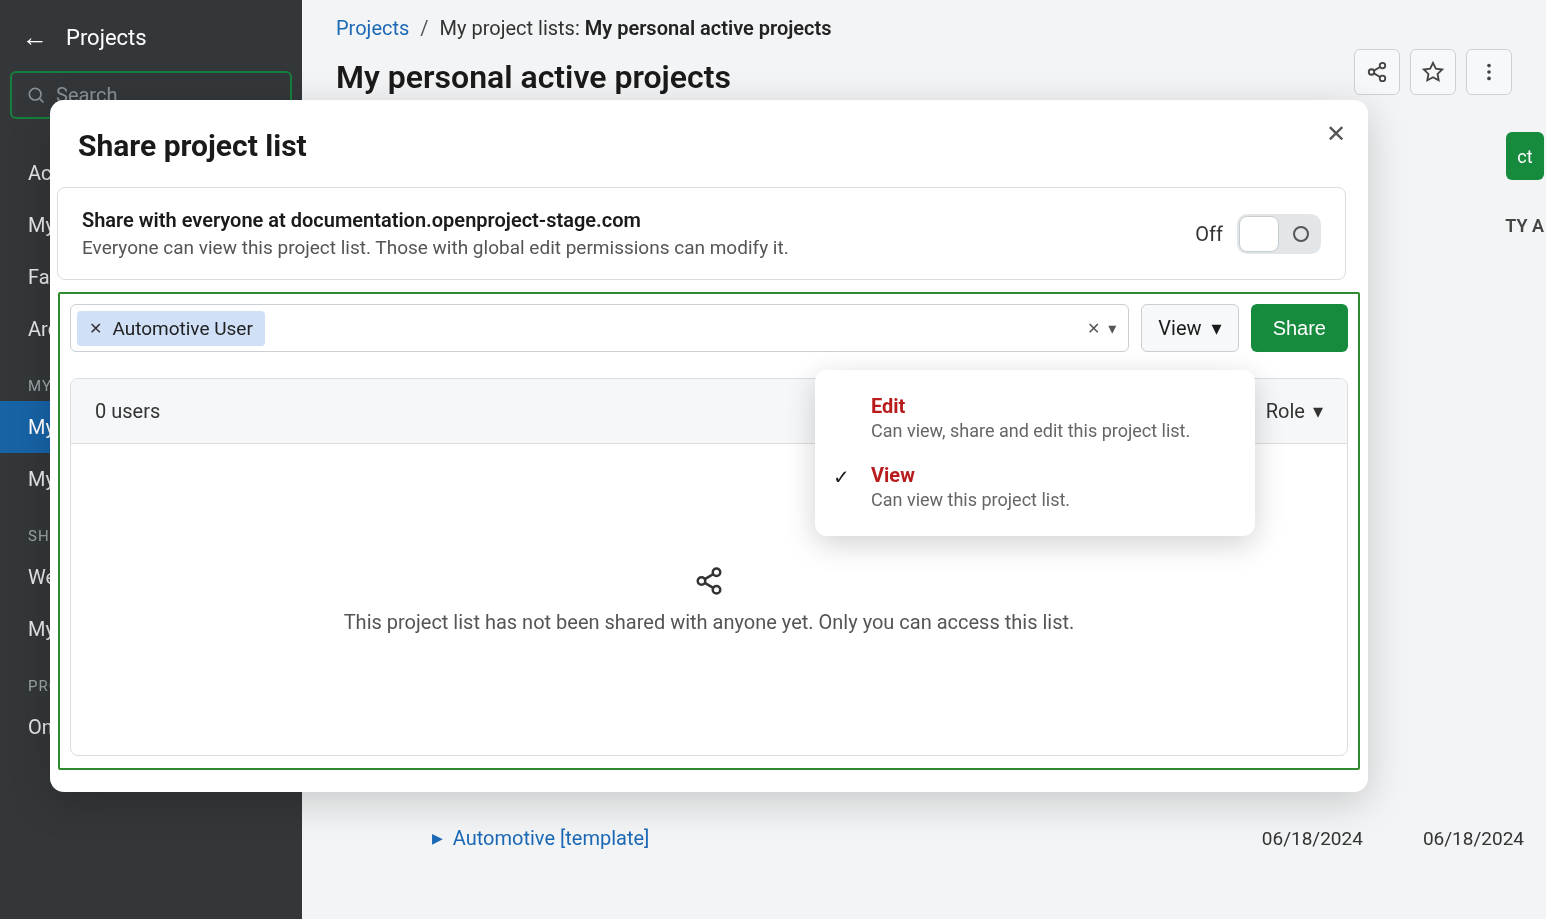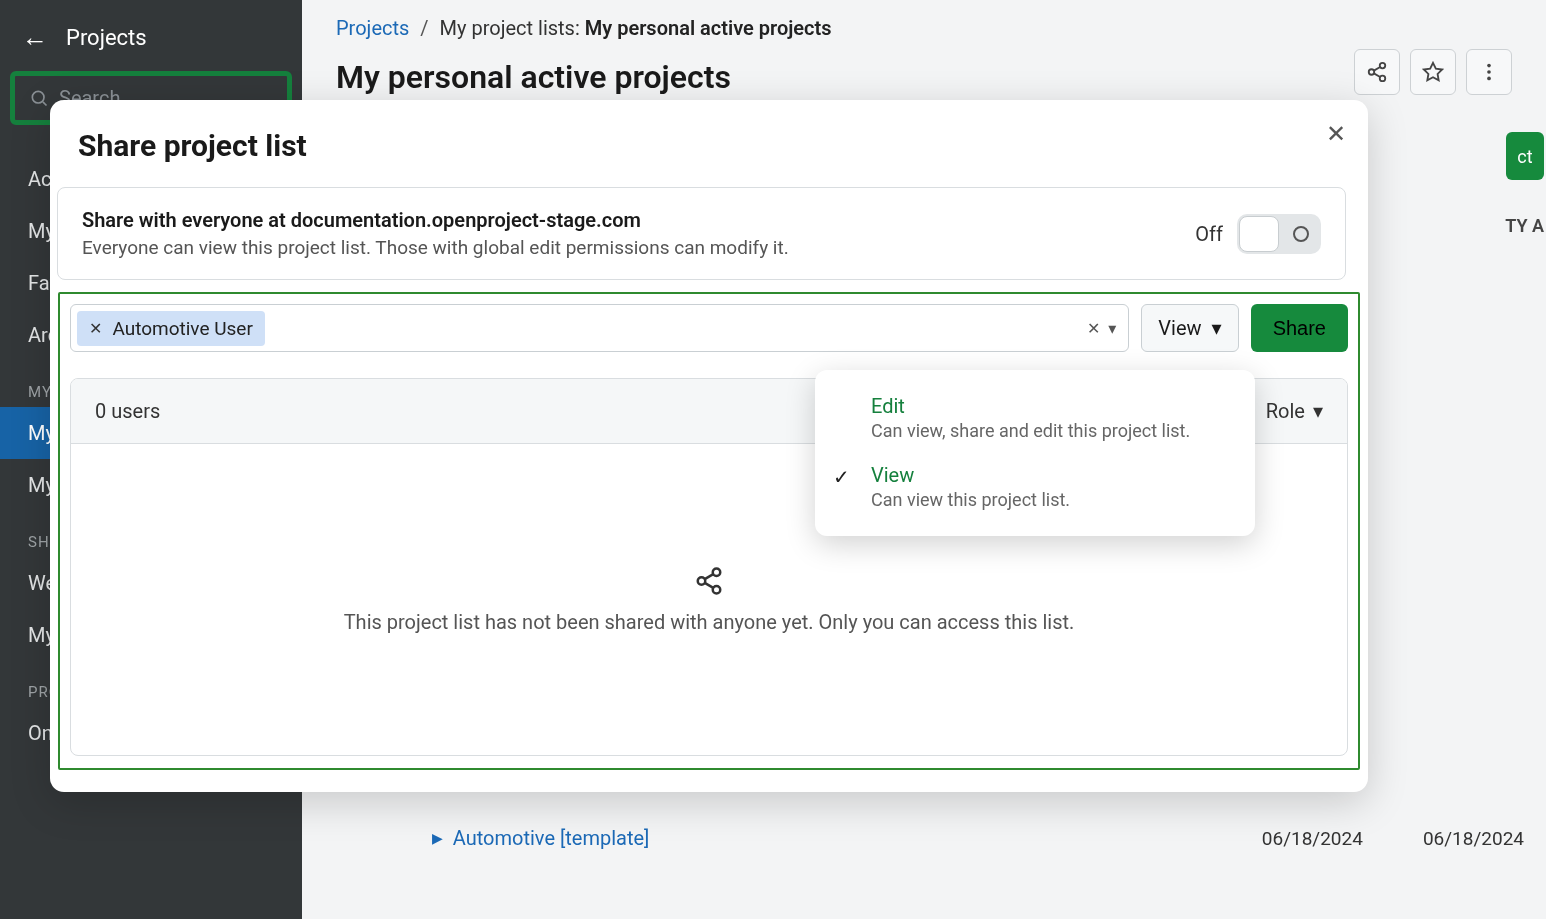--- a/index.html
+++ b/index.html
@@ -4,21 +4,21 @@
 <style>
   * { box-sizing: border-box; }
   html, body { margin: 0; padding: 0; font-family: -apple-system, BlinkMacSystemFont, "Segoe UI", Roboto, "Helvetica Neue", Arial, sans-serif; font-size: 16px; color: #1a1a1a; }
   body { width: 1546px; height: 919px; overflow: hidden; position: relative; background: #f0f0f0; }
 
   
   .sidebar { position: absolute; left: 0; top: 0; width: 302px; height: 919px; background: #333739; color: #d6d9db; }
   .sidebar-header { display: flex; align-items: center; gap: 18px; padding: 22px 18px 18px 22px; font-size: 22px; color: #fff; }
   .sidebar-header .back-arrow { font-size: 26px; color: #fff; cursor: pointer; }
   .sidebar-search { margin: 0 10px; }
-  .sidebar-search .search-box { display: flex; align-items: center; gap: 10px; border: 5px solid #15803d; border-radius: 6px; padding: 10px 14px; color: #8a9095; font-size: 20px; background: #333739; }
+  .sidebar-search .search-box { display: flex; align-items: center; gap: 10px; border: 2px solid #15803d; border-radius: 6px; padding: 10px 14px; color: #8a9095; font-size: 20px; background: #333739; }
   .sidebar-list { margin-top: 28px; }
   .sidebar-item { padding: 14px 28px; font-size: 20px; color: #e4e6e7; cursor: pointer; }
   .sidebar-item.active { background: #1763a6; color: #fff; }
   .sidebar-section { padding: 22px 28px 6px 28px; font-size: 15px; letter-spacing: 1px; color: #9ea3a6; text-transform: uppercase; }
 
   
   .main { position: absolute; left: 302px; top: 0; right: 0; height: 919px; background: #f3f4f5; padding: 0; }
   .breadcrumb { padding: 16px 34px 0 34px; font-size: 20px; color: #333; }
   .breadcrumb a { color: #1b69b6; text-decoration: none; }
   .breadcrumb .sep { color: #555; padding: 0 6px; }
@@ -46,35 +46,35 @@
   .toggle .ring { position:absolute; right:12px; width:16px; height:16px; border:2px solid #555; border-radius:50%; }
 
   .focus-zone { border: 2px solid #2f8a2f; margin: 12px 8px 8px 8px; border-radius: 2px; padding: 10px; height: 478px; background:#fff; }
   .invite-row { display: flex; gap: 12px; align-items: stretch; }
   .user-select { flex: 1; border: 1px solid #c9cfd3; border-radius: 6px; display: flex; align-items: center; padding: 4px 6px; min-height: 48px; position: relative; }
   .user-chip { display: inline-flex; align-items: center; gap: 10px; background: #cfe0f7; border-radius: 4px; padding: 6px 12px; font-size: 19px; color: #222; }
   .user-chip .x { font-size: 16px; cursor:pointer; color: #333; }
   .user-select .clear { margin-left: auto; display:flex; align-items:center; gap:8px; color:#555; padding-right:6px;}
   .user-select .clear span { cursor:pointer; }
   .role-dd { border: 1px solid #c9cfd3; border-radius: 6px; background:#f6f8f9; padding: 0 16px; display:flex; align-items:center; gap:10px; font-size:20px; cursor:pointer; min-width:96px; justify-content:center; }
-  .share-btn { background:#168a3d; color:#000000; border:none; border-radius:6px; padding: 0 22px; font-size:20px; font-weight:500; cursor:pointer; }
+  .share-btn { background:#168a3d; color:#ffffff; border:none; border-radius:6px; padding: 0 22px; font-size:20px; font-weight:500; cursor:pointer; }
 
   .users-panel { margin-top: 26px; border: 1px solid #d9dde0; border-radius: 8px; overflow: hidden; height: 378px; display:flex; flex-direction:column; }
   .users-panel-head { background:#f5f7f8; border-bottom:1px solid #d9dde0; padding: 20px 24px; display:flex; align-items:center; font-size:20px; color:#333; }
   .users-panel-head .role-col { margin-left:auto; display:flex; gap:8px; align-items:flex-start; cursor:pointer; }
   .users-panel-body { flex:1; display:flex; flex-direction:column; align-items:center; justify-content:center; gap:14px; padding:20px; }
   .np-icon { color:#333; }
   .np-title { font-size:28px; font-weight:700; color:#1a1a1a; }
   .np-text { font-size:20px; color:#555; text-align:center; }
 
   
   .dd-menu { position:absolute; left:815px; top:370px; width:440px; background:#fff; border-radius:12px; box-shadow:0 8px 30px rgba(0,0,0,0.18); padding: 14px 0; }
   .dd-item { padding: 10px 24px 12px 56px; position:relative; cursor:pointer; }
   .dd-item .check { position:absolute; left:18px; top:12px; font-size:20px; color:#222; }
-  .dd-item .it-title { font-size:20px; font-weight:400; color:#15803d; }
+  .dd-item .it-title { font-size:20px; font-weight:700; color:#b91c1c; }
   .dd-item .it-desc { font-size:18px; color:#666; margin-top:2px; }
 
   svg { display:block; }
 </style>
 </head>
 <body>
 
 <div class="sidebar">
   <div class="sidebar-header">
     <span class="back-arrow">←</span>

